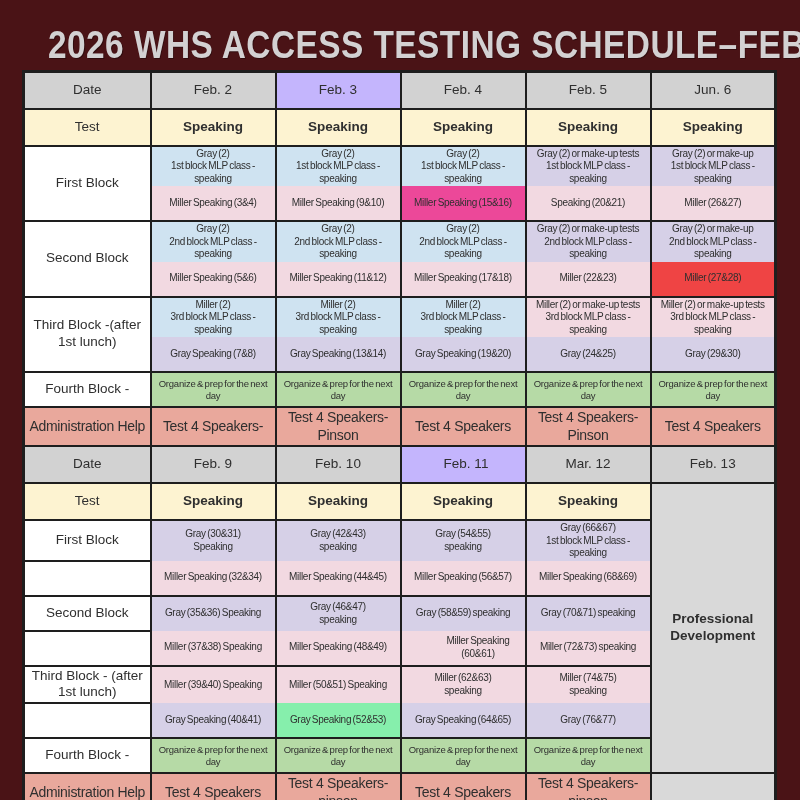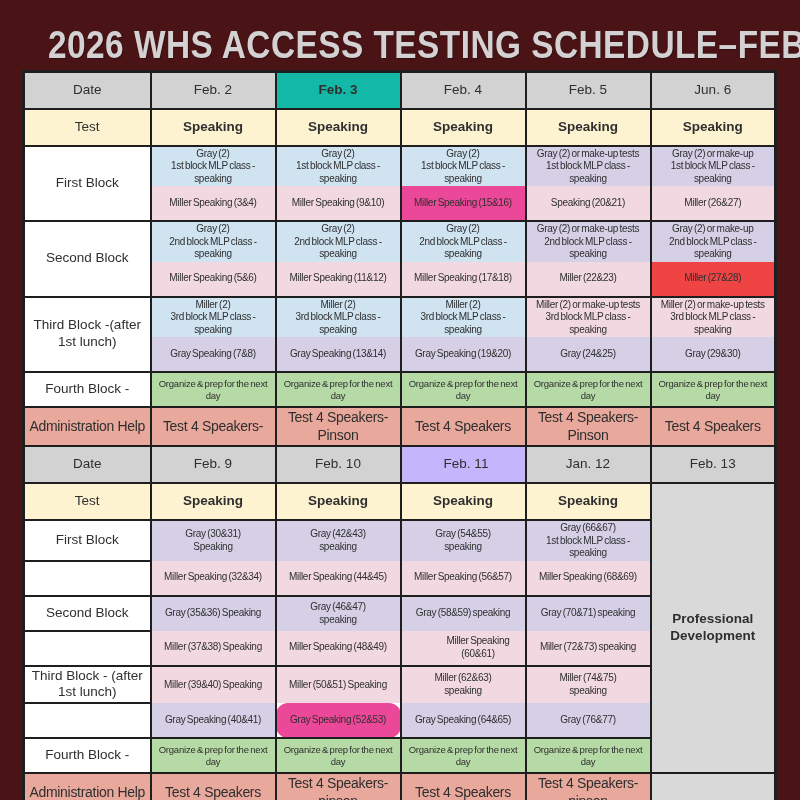--- a/index.html
+++ b/index.html
@@ -51,21 +51,21 @@
       <col class="day">
       <col class="day">
       <col class="day">
       <col class="day">
       <col class="day">
   </colgroup>
   <tbody>
       <tr class="r-date">
         <td class="f-md" style="background: rgb(210, 210, 210);">Date</td>
         <td class="f-md" style="background: rgb(210, 210, 210);">Feb. 2</td>
-        <td class="f-md" style="background: #14b8a6; font-weight: bold;">Feb. 3</td>
+        <td class="f-md" style="background: #c4b5fd;">Feb. 3</td>
         <td class="f-md" style="background: rgb(210, 210, 210);">Feb. 4</td>
         <td class="f-md" style="background: rgb(210, 210, 210);">Feb. 5</td>
         <td class="f-md" style="background: rgb(210, 210, 210);">Jun. 6</td>
       </tr>
       <tr class="r-test">
         <td class="f-md" style="background: rgb(253, 243, 209);">Test</td>
         <td class="f-md bold" style="background: rgb(253, 243, 209);">Speaking</td>
         <td class="f-md bold" style="background: rgb(253, 243, 209);">Speaking</td>
         <td class="f-md bold" style="background: rgb(253, 243, 209);">Speaking</td>
         <td class="f-md bold" style="background: rgb(253, 243, 209);">Speaking</td>
@@ -162,21 +162,21 @@
         <td class="f-lg" style="background: rgb(233, 168, 156);">Test 4 Speakers</td>
         <td class="f-lg" style="background: rgb(233, 168, 156);">Test 4 Speakers-
 Pinson</td>
         <td class="f-lg" style="background: rgb(233, 168, 156);">Test 4 Speakers</td>
       </tr>
       <tr class="r-date">
         <td class="f-md" style="background: rgb(210, 210, 210);">Date</td>
         <td class="f-md" style="background: rgb(210, 210, 210);">Feb. 9</td>
         <td class="f-md" style="background: rgb(210, 210, 210);">Feb. 10</td>
         <td class="f-md" style="background: #c4b5fd; padding-left: 8px;">Feb. 11</td>
-        <td class="f-md" style="background: rgb(210, 210, 210);">Jan. 12</td>
+        <td class="f-md" style="background: rgb(210, 210, 210);">Mar. 12</td>
         <td class="f-md" style="background: rgb(210, 210, 210);">Feb. 13</td>
       </tr>
       <tr class="r-test">
         <td class="f-md" style="background: rgb(253, 243, 209);">Test</td>
         <td class="f-md bold" style="background: rgb(253, 243, 209);">Speaking</td>
         <td class="f-md bold" style="background: rgb(253, 243, 209);">Speaking</td>
         <td class="f-md bold" style="background: rgb(253, 243, 209);">Speaking</td>
         <td class="f-md bold" style="background: rgb(253, 243, 209);">Speaking</td>
         <td class="f-md bold" rowspan="8" style="background: rgb(217, 217, 217);">Professional
 Development</td>
@@ -220,21 +220,21 @@
         <td class="f-sm nb" style="background: rgb(242, 217, 225);">Miller (39&amp;40) Speaking</td>
         <td class="f-sm nb" style="background: rgb(242, 217, 225); margin-left: 23px;">Miller (50&amp;51) Speaking</td>
         <td class="f-sm nb" style="background: rgb(242, 217, 225);">Miller (62&amp;63)
 speaking</td>
         <td class="f-sm nb" style="background: rgb(242, 217, 225);">Miller (74&amp;75)
 speaking</td>
       </tr>
       <tr class="r-sub">
         <td class="f-sm" style="background: rgb(255, 255, 255);"></td>
         <td class="f-sm nt" style="background: rgb(214, 208, 231);">Gray Speaking (40&amp;41)</td>
-        <td class="f-sm nt" style="background: #ec4899; border-radius: 12px;">Gray Speaking (52&amp;53)</td>
+        <td class="f-sm nt" style="background: #86efac;">Gray Speaking (52&amp;53)</td>
         <td class="f-sm nt" style="background: rgb(214, 208, 231);">Gray Speaking (64&amp;65)</td>
         <td class="f-sm nt" style="background: rgb(214, 208, 231);">Gray (76&amp;77)</td>
       </tr>
       <tr class="r-fourth">
         <td class="f-md" style="background: rgb(255, 255, 255);">Fourth Block -</td>
         <td class="f-xs" style="background: rgb(182, 218, 166);">Organize &amp; prep for the next day</td>
         <td class="f-xs" style="background: rgb(182, 218, 166);">Organize &amp; prep for the next day</td>
         <td class="f-xs" style="background: rgb(182, 218, 166);">Organize &amp; prep for the next day</td>
         <td class="f-xs" style="background: rgb(182, 218, 166);">Organize &amp; prep for the next day</td>
       </tr>

